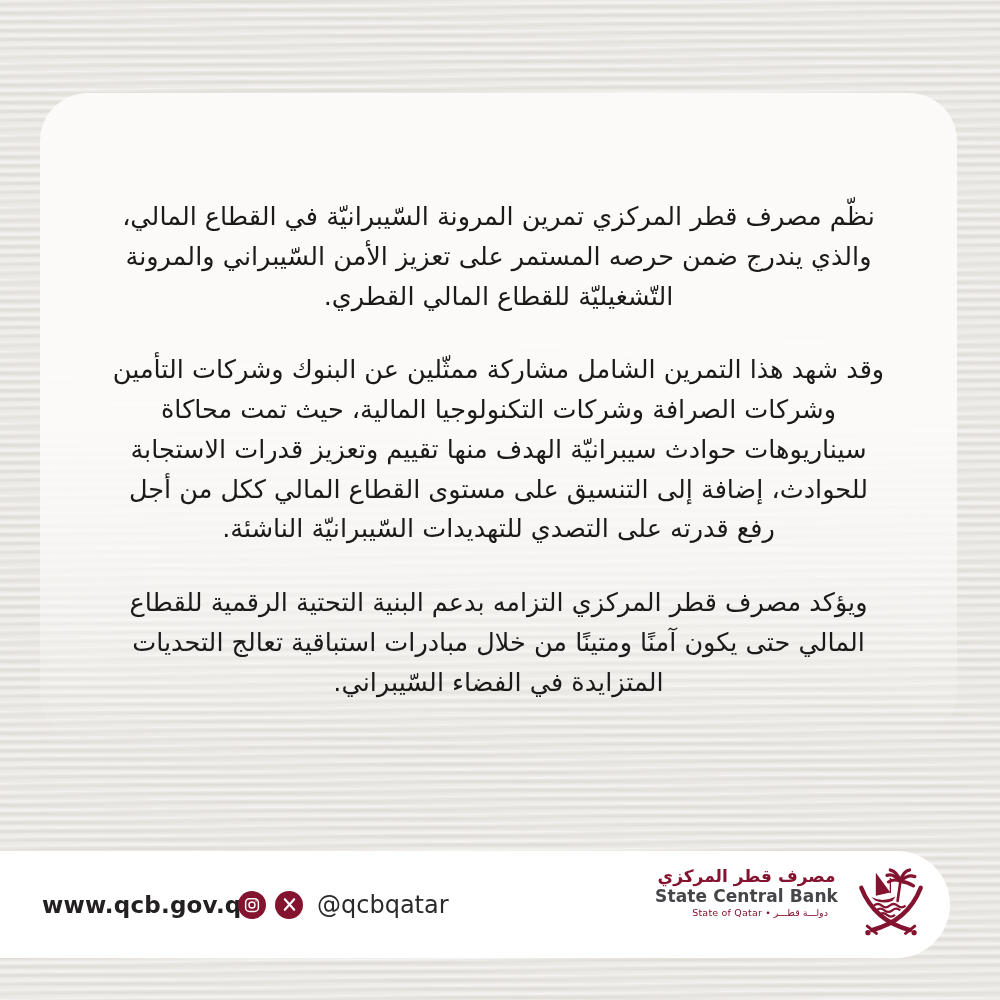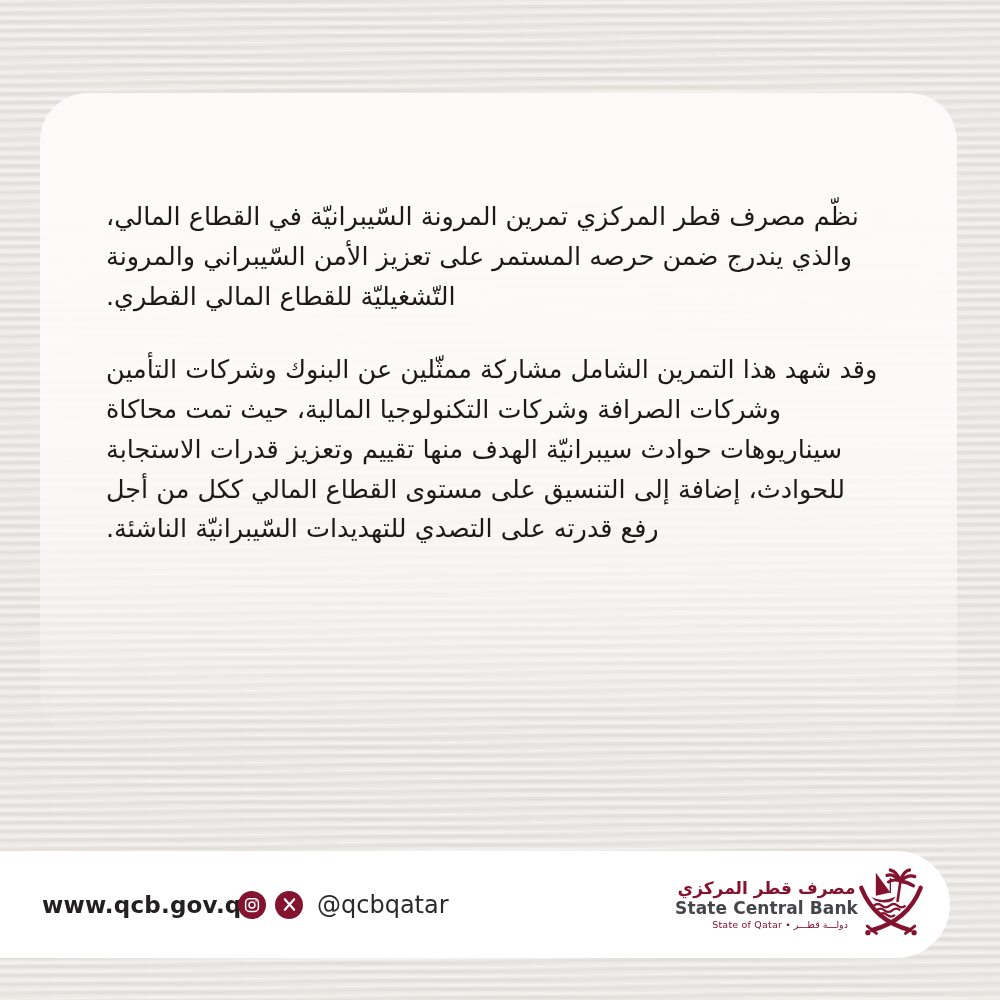--- a/index.html
+++ b/index.html
@@ -18,21 +18,21 @@
     background:linear-gradient(180deg,
       rgba(252,251,250,0.97) 0%,
       rgba(252,251,250,0.95) 50%,
       rgba(250,249,247,0.78) 72%,
       rgba(249,248,246,0.30) 90%,
       rgba(249,248,246,0) 100%);
   }
   .card-text{
     padding:104px 66px 0 66px;
     direction:rtl;
-    text-align:left;
+    text-align:center;
   }
   .para{
     margin:0 0 34px 0;
     font-size:25.5px;
     line-height:1.56;
     color:#1b1a19;
     font-weight:500;
   }
   
   .footer{
@@ -52,37 +52,38 @@
     width:28px;height:28px;border-radius:50%;
     display:flex;align-items:center;justify-content:center;
     flex:0 0 auto;
   }
   .icon-circle svg{display:block;}
   .handle{
     font-size:24px;color:#2a2a2a;margin-left:5px;font-weight:500;
   }
   .logo{
     position:absolute;right:26px;top:50%;transform:translateY(-50%);
-    display:flex;align-items:center;gap:0;
+    display:flex;gap:20px;
   }
   .logo-textblock{display:flex;flex-direction:column;align-items:center;line-height:1.12;}
   .logo-ar{font-size:17px;font-weight:bold;direction:rtl;}
   .logo-en{font-size:17px;font-weight:600;color:#464549;letter-spacing:0.1px;margin-top:1px;}
   .logo-tag{font-size:9.5px;direction:rtl;margin-top:2px;letter-spacing:0.2px;margin-left:27px;}
   .emblem svg{display:block;width:66px;height:76px;}
 </style>
 </head>
 <body>
 
 <div class="stage">
 
   <div class="card">
     <div class="card-text">
       <p class="para">نظّم مصرف قطر المركزي تمرين المرونة السّيبرانيّة في القطاع المالي، والذي يندرج ضمن حرصه المستمر على تعزيز الأمن السّيبراني والمرونة التّشغيليّة للقطاع المالي القطري.</p>
       <p class="para">وقد شهد هذا التمرين الشامل مشاركة ممثّلين عن البنوك وشركات التأمين وشركات الصرافة وشركات التكنولوجيا المالية، حيث تمت محاكاة سيناريوهات حوادث سيبرانيّة الهدف منها تقييم وتعزيز قدرات الاستجابة للحوادث، إضافة إلى التنسيق على مستوى القطاع المالي ككل من أجل رفع قدرته على التصدي للتهديدات السّيبرانيّة الناشئة.</p>
+      <p class="para">ويؤكد مصرف قطر المركزي التزامه بدعم البنية التحتية الرقمية للقطاع المالي حتى يكون آمنًا ومتينًا من خلال مبادرات استباقية تعالج التحديات المتزايدة في الفضاء السّيبراني.</p>
     </div>
   </div>
 
   <div class="footer">
 
     <div class="website">www.qcb.gov.qa</div>
 
     <div class="social">
       <span class="icon-circle" style="background:#84132f">
         <svg width="18" height="18" viewBox="0 0 24 24" fill="none" stroke="#ffffff" stroke-width="2" stroke-linecap="round">

